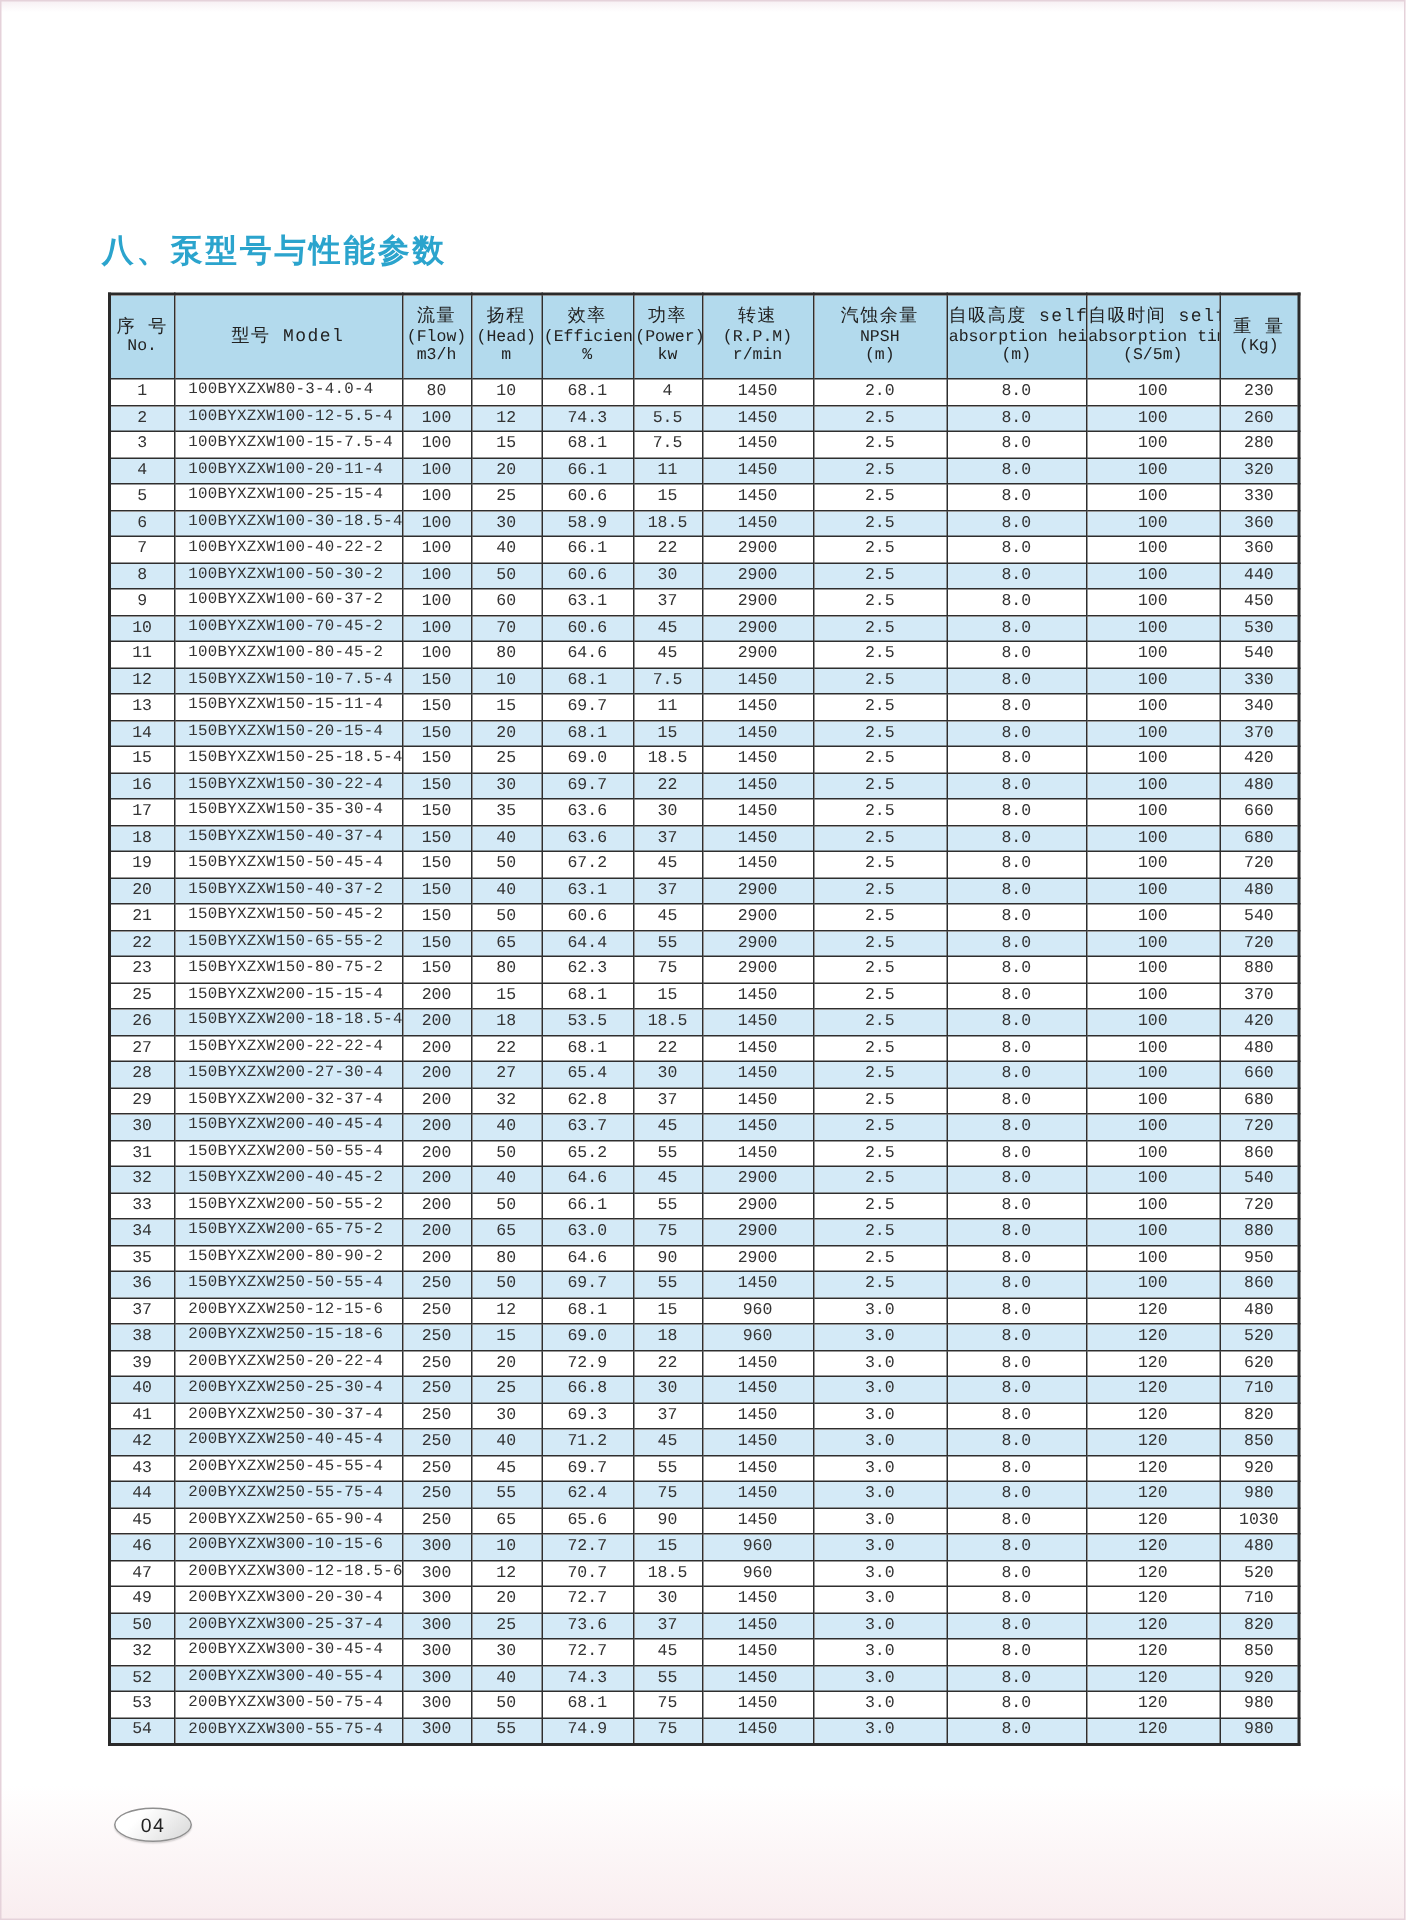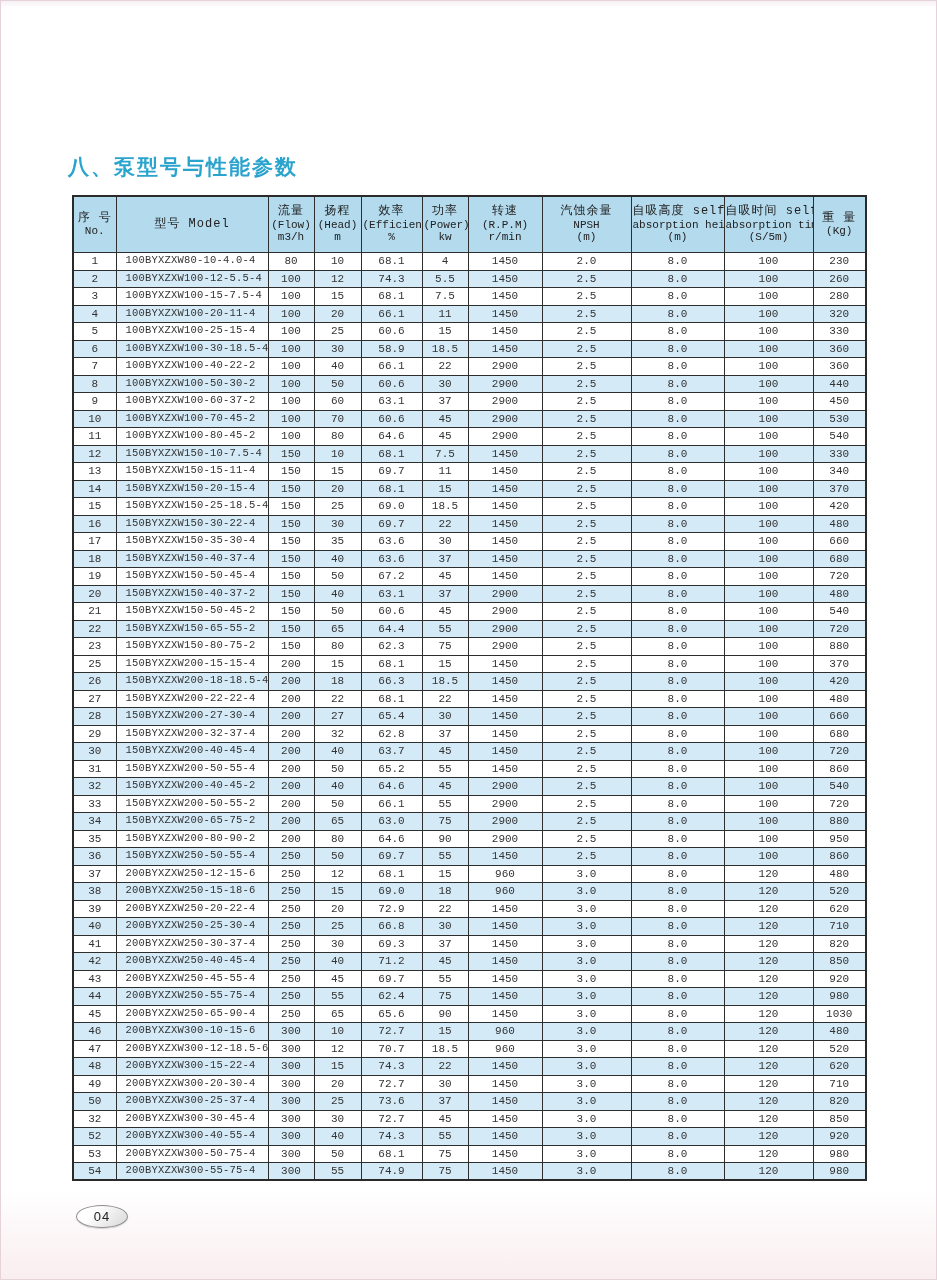--- a/index.html
+++ b/index.html
@@ -135,21 +135,21 @@
           </th>
           <th>
             <span class="hl zh">重 量</span>
             <span class="hl">(Kg)</span>
           </th>
         </tr>
       </thead>
     <tbody>
         <tr>
           <td>1</td>
-          <td class="model-cell">100BYXZXW80-10-4.0-4</td>
+          <td class="model-cell">100BYXZXW80-3-4.0-4</td>
           <td>80</td>
           <td>10</td>
           <td>68.1</td>
           <td>4</td>
           <td>1450</td>
           <td>2.0</td>
           <td>8.0</td>
           <td>100</td>
           <td>230</td>
         </tr>
@@ -450,21 +450,21 @@
           <td>2.5</td>
           <td>8.0</td>
           <td>100</td>
           <td>370</td>
         </tr>
         <tr class="even">
           <td>26</td>
           <td class="model-cell">150BYXZXW200-18-18.5-4</td>
           <td>200</td>
           <td>18</td>
-          <td>66.3</td>
+          <td>53.5</td>
           <td>18.5</td>
           <td>1450</td>
           <td>2.5</td>
           <td>8.0</td>
           <td>100</td>
           <td>420</td>
         </tr>
         <tr>
           <td>27</td>
           <td class="model-cell">150BYXZXW200-22-22-4</td>
@@ -730,33 +730,20 @@
           <td class="model-cell">200BYXZXW300-12-18.5-6</td>
           <td>300</td>
           <td>12</td>
           <td>70.7</td>
           <td>18.5</td>
           <td>960</td>
           <td>3.0</td>
           <td>8.0</td>
           <td>120</td>
           <td>520</td>
-        </tr>
-        <tr class="even">
-          <td>48</td>
-          <td class="model-cell">200BYXZXW300-15-22-4</td>
-          <td>300</td>
-          <td>15</td>
-          <td>74.3</td>
-          <td>22</td>
-          <td>1450</td>
-          <td>3.0</td>
-          <td>8.0</td>
-          <td>120</td>
-          <td>620</td>
         </tr>
         <tr>
           <td>49</td>
           <td class="model-cell">200BYXZXW300-20-30-4</td>
           <td>300</td>
           <td>20</td>
           <td>72.7</td>
           <td>30</td>
           <td>1450</td>
           <td>3.0</td>

